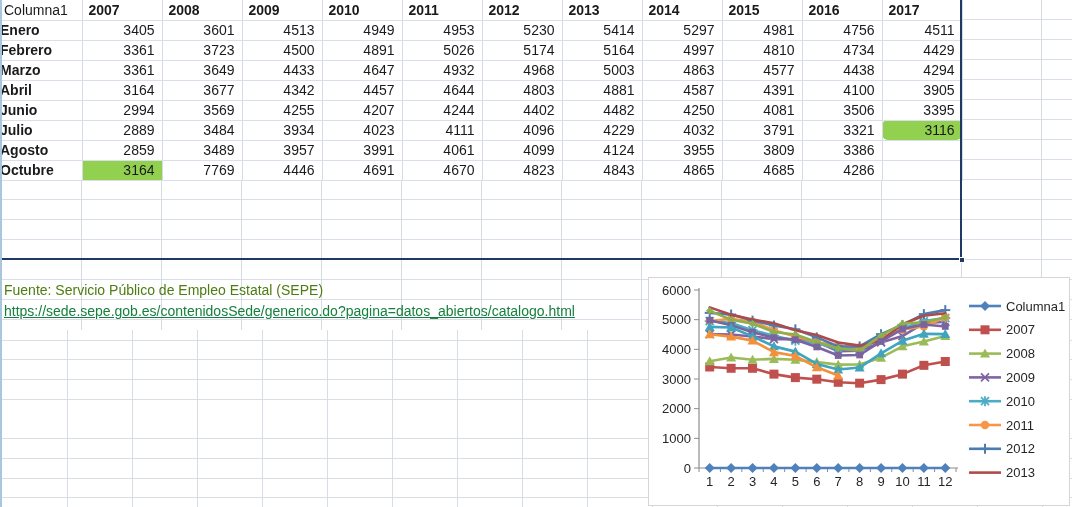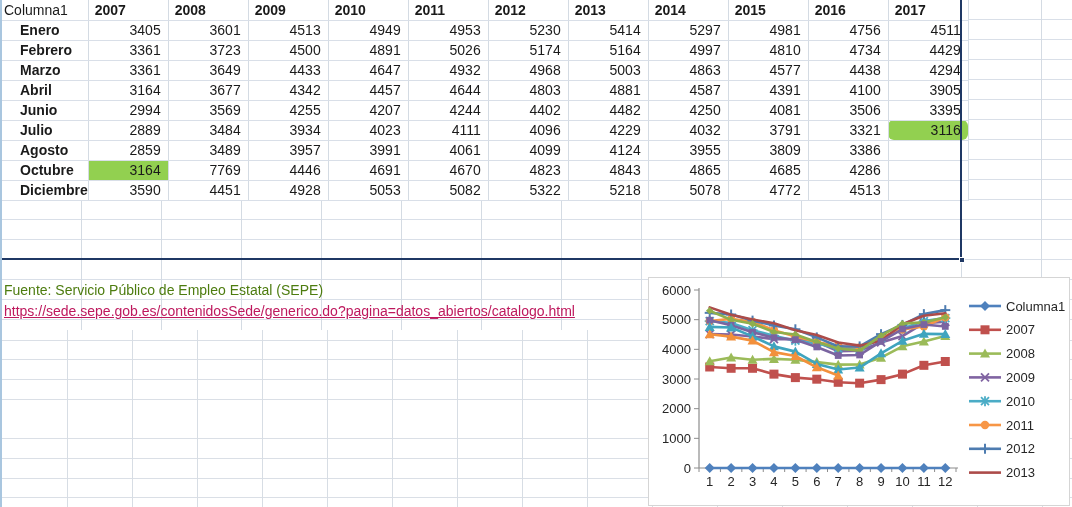--- a/index.html
+++ b/index.html
@@ -18,33 +18,33 @@
       repeating-linear-gradient(to right, transparent 0, transparent 64px, #d7dde4 64px, #d7dde4 65px),
       repeating-linear-gradient(to bottom, transparent 0, transparent 18.7px, #dadfe6 18.7px, #dadfe6 19.7px);
     background-position:3px 0, 0 -9px; }
   .left-strip { position:absolute; left:0; top:0; width:2px; height:507px; background:#a9c6df; }
 
   
   table.sheet { position:absolute; left:0; top:0; border-collapse:collapse;
     table-layout:fixed; background:#fff; }
   table.sheet td { height:20px; font-size:14px; color:#1a1a1a; white-space:nowrap;
     border-right:1px solid #d4dbe3; border-bottom:1px solid #d9dfe8; overflow:hidden; }
-  td.mcell { width:82px; font-weight:bold; padding-left:20px; text-align:left; }
+  td.mcell { width:82px; font-weight:bold; padding-left:0; text-align:left; }
   td.ycell { width:80px; font-weight:bold; padding-left:6px; text-align:left; }
   td.first { width:82px; font-weight:normal; padding-left:4px; text-align:left; }
   td.vcell { width:80px; text-align:right; padding-right:7px; }
 
   .tbl-border-r { position:absolute; left:960px; top:0; width:2px; height:261px; background:#1f3864; }
   .tbl-border-b { position:absolute; left:0; top:258px; width:963px; height:2px; background:#1f3864; }
   .fill-handle  { position:absolute; left:959px; top:257px; width:6px; height:6px; background:#1f3864; border:1px solid #fff; }
 
   .fuente { position:absolute; left:4px; top:280px; height:20px; line-height:20px;
     font-size:14px; color:#4d7c0f; white-space:nowrap; }
   .weblink { position:absolute; left:4px; top:301px; height:20px; line-height:20px;
-    font-size:14px; color:#be185d; text-decoration:underline; white-space:nowrap; cursor:pointer; }
+    font-size:14px; color:#15803d; text-decoration:underline; white-space:nowrap; cursor:pointer; }
 
   .chart-box { position:absolute; left:648px; top:277px; width:422px; height:229px;
     background:#fff; border:1px solid #d5d5d5; }
   .chart-box svg { display:block; }
   svg text { font-family:"Liberation Sans", sans-serif; font-size:13px; fill:#262626; }
 </style>
 </head>
 <body>
 
 <div class="stage">
@@ -170,34 +170,20 @@
           <td class="vcell" style="background: rgb(146, 208, 80);">3164</td>
           <td class="vcell">7769</td>
           <td class="vcell">4446</td>
           <td class="vcell">4691</td>
           <td class="vcell">4670</td>
           <td class="vcell">4823</td>
           <td class="vcell">4843</td>
           <td class="vcell">4865</td>
           <td class="vcell">4685</td>
           <td class="vcell">4286</td>
-          <td class="vcell"></td>
-        </tr>
-        <tr>
-          <td class="mcell">Diciembre</td>
-          <td class="vcell">3590</td>
-          <td class="vcell">4451</td>
-          <td class="vcell">4928</td>
-          <td class="vcell">5053</td>
-          <td class="vcell">5082</td>
-          <td class="vcell">5322</td>
-          <td class="vcell">5218</td>
-          <td class="vcell">5078</td>
-          <td class="vcell">4772</td>
-          <td class="vcell">4513</td>
           <td class="vcell"></td>
         </tr>
       </tbody>
     </table>
   <div class="tbl-border-r"></div>
   <div class="tbl-border-b"></div>
   <div class="fill-handle"></div>
   <div class="left-strip"></div>
 
   <div class="fuente">Fuente: Servicio Público de Empleo Estatal (SEPE)</div>

